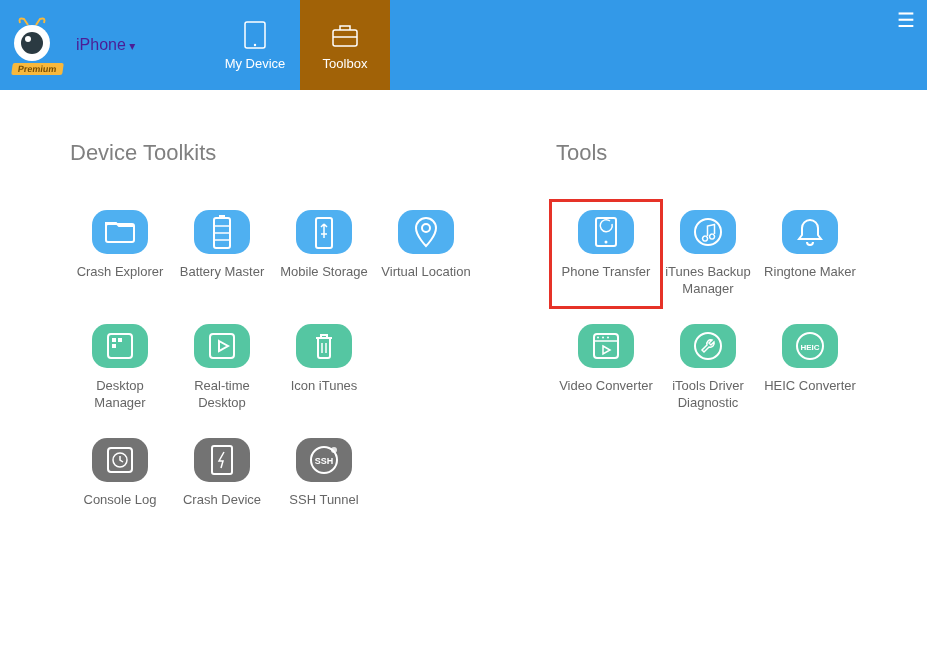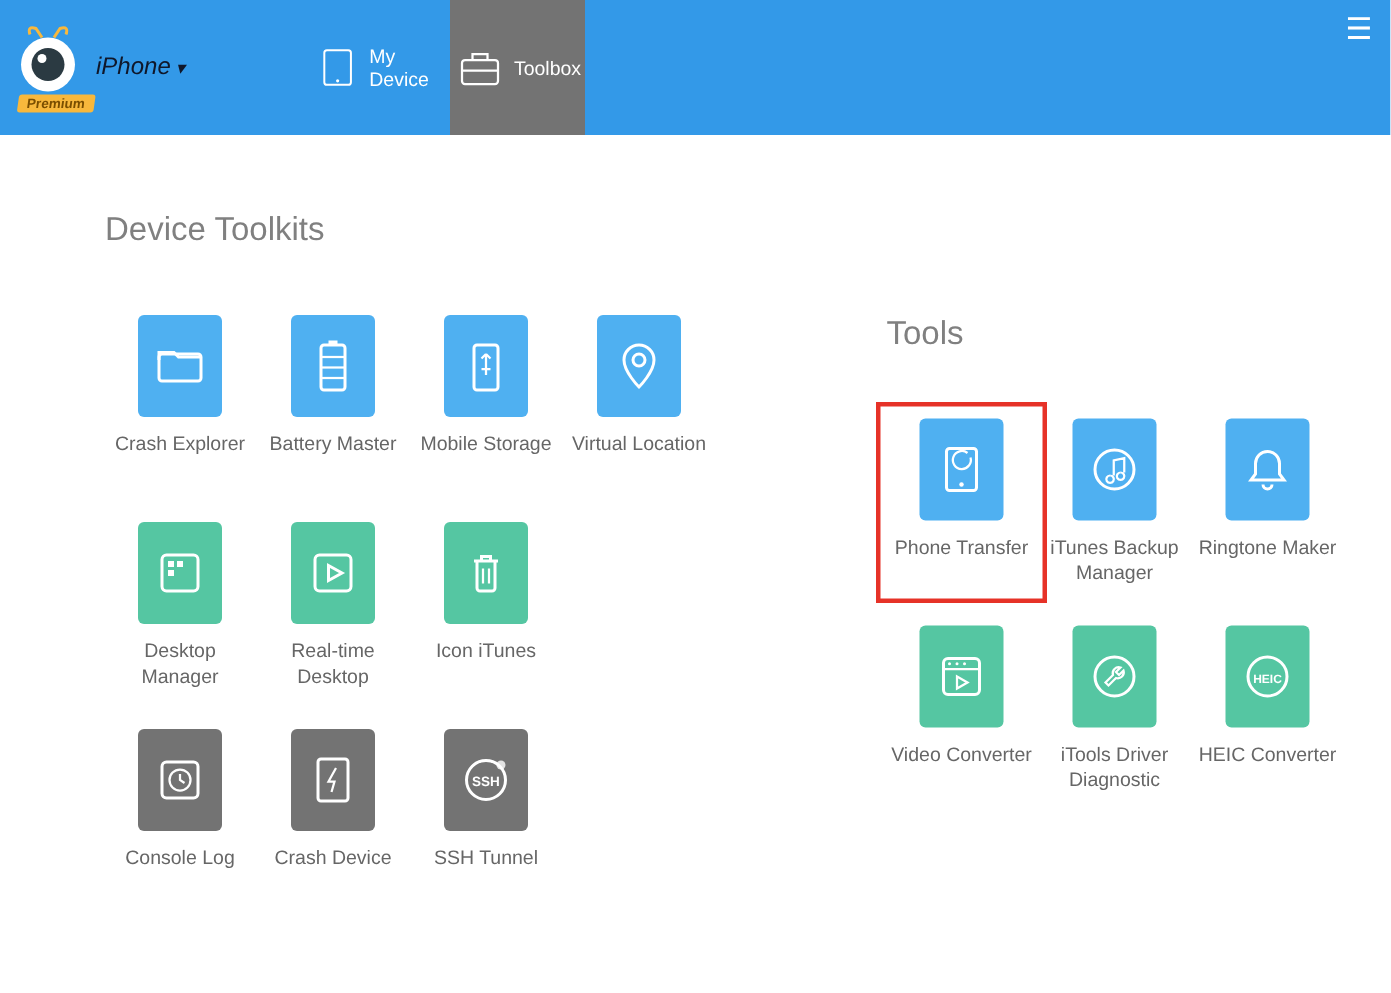--- a/index.html
+++ b/index.html
@@ -2,34 +2,34 @@
 <html><head>
 <meta charset="utf-8">
 <style>
 * { margin: 0; padding: 0; box-sizing: border-box; }
 body { font-family: -apple-system, "Segoe UI", Arial, sans-serif; background: #fff; width: 927px; height: 662px; overflow: hidden; }
 .header { background: #3399E8; height: 90px; display: flex; align-items: center; position: relative; }
 .logo-area { display: flex; align-items: center; padding-left: 8px; width: 210px; }
 .logo { position: relative; width: 48px; height: 60px; }
 .logo svg { display: block; }
 .premium-badge { position: absolute; bottom: 0; left: 4px; background: #F8B83C; color: #7a4e00; font-size: 9px; padding: 1px 6px; border-radius: 2px; transform: skew(-8deg); font-weight: 600; }
-.device-select { color: #0f172a; font-size: 16px; margin-left: 8px; cursor: pointer; font-style: italic; }
+.device-select { color: #4c1d95; font-size: 16px; margin-left: 20px; cursor: pointer; }
 .device-select::after { content: " ▾"; font-size: 12px; }
 .tabs { display: flex; height: 100%; }
-.tab { width: 90px; display: flex; flex-direction: row; align-items: center; justify-content: center; color: #fff; font-size: 13px; cursor: pointer; gap: 6px; }
-.tab.active { background: #737373; }
+.tab { width: 90px; display: flex; flex-direction: column; align-items: center; justify-content: center; color: #fff; font-size: 13px; cursor: pointer; gap: 6px; }
+.tab.active { background: #a16207; }
 .tab-icon { width: 34px; height: 30px; }
 .hamburger { position: absolute; right: 12px; top: 10px; color: #fff; cursor: pointer; font-size: 20px; line-height: 1; }
-.content { padding: 50px 60px 20px 70px; display: flex; gap: 115px; align-items: center; }
+.content { padding: 50px 60px 20px 70px; display: flex; gap: 80px; }
 .section-title { font-size: 22px; color: #808080; font-weight: 400; margin-bottom: 40px; }
 .grid { display: grid; grid-template-columns: repeat(4, 100px); gap: 18px 2px; }
 .grid.tools { grid-template-columns: repeat(3, 100px); }
 .tile { display: flex; flex-direction: column; align-items: center; cursor: pointer; width: 100px; padding: 4px 0; }
 .tile.highlight { outline: 3px solid #E63228; outline-offset: 4px; }
-.tile-icon { width: 56px; height: 68px; border-radius: 4px; display: flex; align-items: center; justify-content: center; }
+.tile-icon { width: 56px; height: 44px; border-radius: 15px; display: flex; align-items: center; justify-content: center; }
 .blue { background: #4FB0F1; }
 .green { background: #55C6A2; }
 .grey { background: #737373; }
 .tile-label { font-size: 13px; color: #666; text-align: center; margin-top: 10px; line-height: 1.3; min-height: 34px; }
 .left-col { width: 420px; }
 .right-col { width: 330px; }
 </style>
 </head>
 <body>
 

